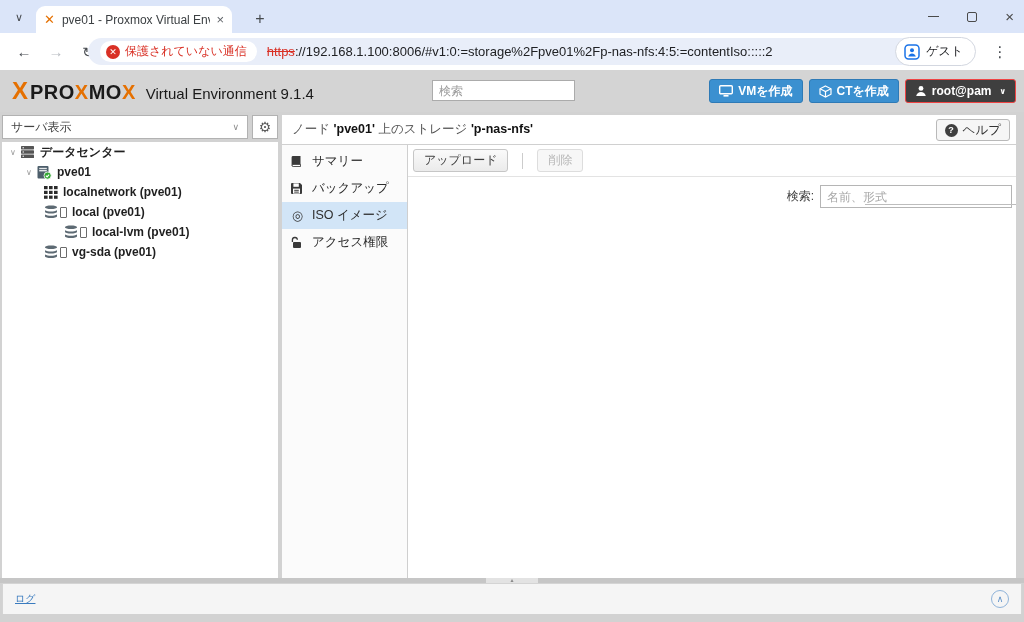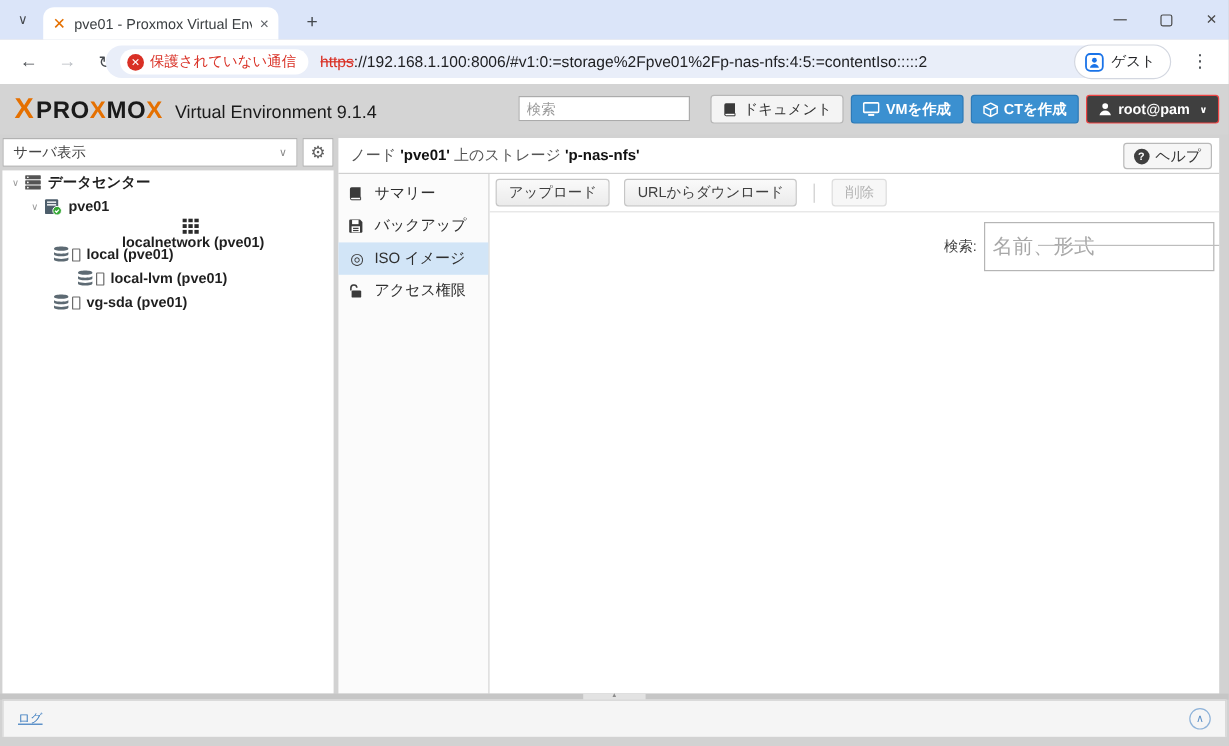--- a/index.html
+++ b/index.html
@@ -78,21 +78,21 @@
   .sm-item.selected { background:#d2e5f7; }
   .sm-glyph { font-size:13px; color:#3a3a3a; width:15px; text-align:center; }
 
   .content { position:absolute; top:145px; left:408px; width:608px; height:433px; background:#fff; }
   .ctoolbar { height:32px; display:flex; align-items:center; padding:0 5px; gap:12px; position:relative; border-bottom:1px solid #e3e3e3; }
   .cbtn { height:23px; display:flex; align-items:center; padding:0 10px; border:1px solid #c6c6c6; border-radius:3px; background:linear-gradient(#fafafa,#ebebeb); color:#3f3f3f; font-size:12px; white-space:nowrap; }
   .cbtn.disabled { color:#b4b4b4; border-color:#dddddd; background:#f7f7f7; }
   .tb-sep { width:1px; height:16px; background:#cccccc; margin:0 2px; }
   .search-wrap { position:absolute; right:4px; top:4px; display:flex; align-items:center; gap:6px;margin-top:36px; }
   .search-label { color:#3f3f3f; }
-  .filter-input { width:192px; height:41px; border:1px solid #b5b5b5; padding:0 6px; font-size:17px; font-family:inherit; color:#333; }
+  .filter-input { width:192px; height:23px; border:1px solid #b5b5b5; padding:0 6px; font-size:12px; font-family:inherit; color:#333; }
   .filter-input::placeholder { color:#a8a8a8; }
 
   table.grid { border-collapse:collapse; width:457px; table-layout:fixed; }
   table.grid th { font-weight:400; color:#6e6e6e; text-align:left; height:28px; padding:0 9px; border-right:1px solid #e2e2e2; border-bottom:1px solid #bdbdbd; font-size:12px; }
   .hdr-extra { position:absolute; left:457px; top:32px; width:151px; height:28px; border-bottom:1px solid #bdbdbd; }
   table.grid td { color:#0f0f0f; font-weight:700; height:26px; padding:0 9px; border-bottom:1px solid #cfcfcf; font-size:12px; white-space:nowrap; }
   .col-name{width:140px;} .col-date{width:142px;} .col-fmt{width:95px;} .col-size{width:80px;}
 
   .h-splitter { position:absolute; top:578px; left:0; width:1024px; height:5px; background:#c6c6c6; }
   .h-handle { position:absolute; left:486px; top:0; width:52px; height:5px; background:#e3e3e3; color:#8b8b8b; font-size:6px; line-height:5px; text-align:center; }
@@ -144,27 +144,20 @@
 </div>
 
 <div class="pve-header">
   <div class="brand">
     <span class="brand-mark">X</span>
     <span class="brand-word"><span>PRO</span><span class="ox">X</span><span>MO</span><span class="ox">X</span></span>
     <span class="brand-sub">Virtual Environment 9.1.4</span>
   </div>
   <input class="hdr-search" placeholder="検索" style="">
   <div class="hdr-btns">
-    <div class="hbtn light">
-      <svg class="icon-svg" width="13" height="13" viewBox="0 0 13 13">
-          <path d="M3 1h7.5v10.5H3.2A1.6 1.6 0 0 1 1.6 9.9V2.4A1.4 1.4 0 0 1 3 1z" fill="#3a3a3a"></path>
-          <path d="M3 9.4h7.5v2.1H3.2a1.05 1.05 0 0 1 0-2.1z" fill="#fff" stroke="#3a3a3a" stroke-width=".8"></path>
-        </svg>
-      <span>ドキュメント</span>
-    </div>
     <div class="hbtn blue">
       <svg class="icon-svg" width="14" height="12" viewBox="0 0 14 12">
           <rect x="0.7" y="0.7" width="12.6" height="8" rx="1" fill="none" stroke="#fff" stroke-width="1.4"></rect>
           <rect x="4.5" y="10" width="5" height="1.6" fill="#fff"></rect>
         </svg>
       <span>VMを作成</span>
     </div>
     <div class="hbtn blue">
       <svg class="icon-svg" width="13" height="13" viewBox="0 0 13 13">
           <path d="M6.5 1 12 3.8v5.4L6.5 12 1 9.2V3.8z" fill="none" stroke="#fff" stroke-width="1.2"></path>
@@ -216,21 +209,21 @@
         <svg width="16" height="15" viewBox="0 0 16 15">
           <rect x="1.5" y="1" width="11" height="12.4" rx="1" fill="#4d5e6b"></rect>
           <rect x="3.2" y="2.8" width="7.6" height="1.4" fill="#fff" opacity=".85"></rect>
           <rect x="3.2" y="5" width="7.6" height="1.4" fill="#fff" opacity=".85"></rect>
           <circle cx="11.6" cy="10.6" r="3.6" fill="#35a835" stroke="#fff" stroke-width=".8"></circle>
           <path d="m9.9 10.7 1.2 1.2 2-2.2" fill="none" stroke="#fff" stroke-width="1.1"></path>
         </svg>
       </span>
     <span>pve01</span>
   </div>
-  <div class="tree-row" style="padding-left:42px;flex-direction:column;">
+  <div class="tree-row" style="padding-left:42px;">
     <span class="tree-icon">
         <svg width="14" height="13" viewBox="0 0 14 13">
           <g fill="#2b2b2b">
             <rect x="0" y="0" width="3.6" height="3.2"></rect>
             <rect x="5" y="0" width="3.6" height="3.2"></rect>
             <rect x="10" y="0" width="3.6" height="3.2"></rect>
             <rect x="0" y="4.8" width="3.6" height="3.2"></rect>
             <rect x="5" y="4.8" width="3.6" height="3.2"></rect>
             <rect x="10" y="4.8" width="3.6" height="3.2"></rect>
             <rect x="0" y="9.6" width="3.6" height="3.2"></rect>
@@ -323,21 +316,20 @@
           <path d="M4.6 6V4.2a2.5 2.5 0 0 1 5-.4" fill="none" stroke="#3a3a3a" stroke-width="1.3" transform="translate(-2.2 0)"></path>
         </svg>
       </span>
     <span>アクセス権限</span>
   </div>
 </div>
 
 <div class="content">
   <div class="ctoolbar">
     <div class="cbtn">アップロード</div>
-    <div class="cbtn">URLからダウンロード</div>
     <div class="tb-sep"></div>
     <div class="cbtn disabled">削除</div>
     <div class="search-wrap">
       <span class="search-label">検索:</span>
       <input class="filter-input" placeholder="名前、形式" style="">
     </div>
   </div>
   <div class="hdr-extra"></div>
 </div>
 

